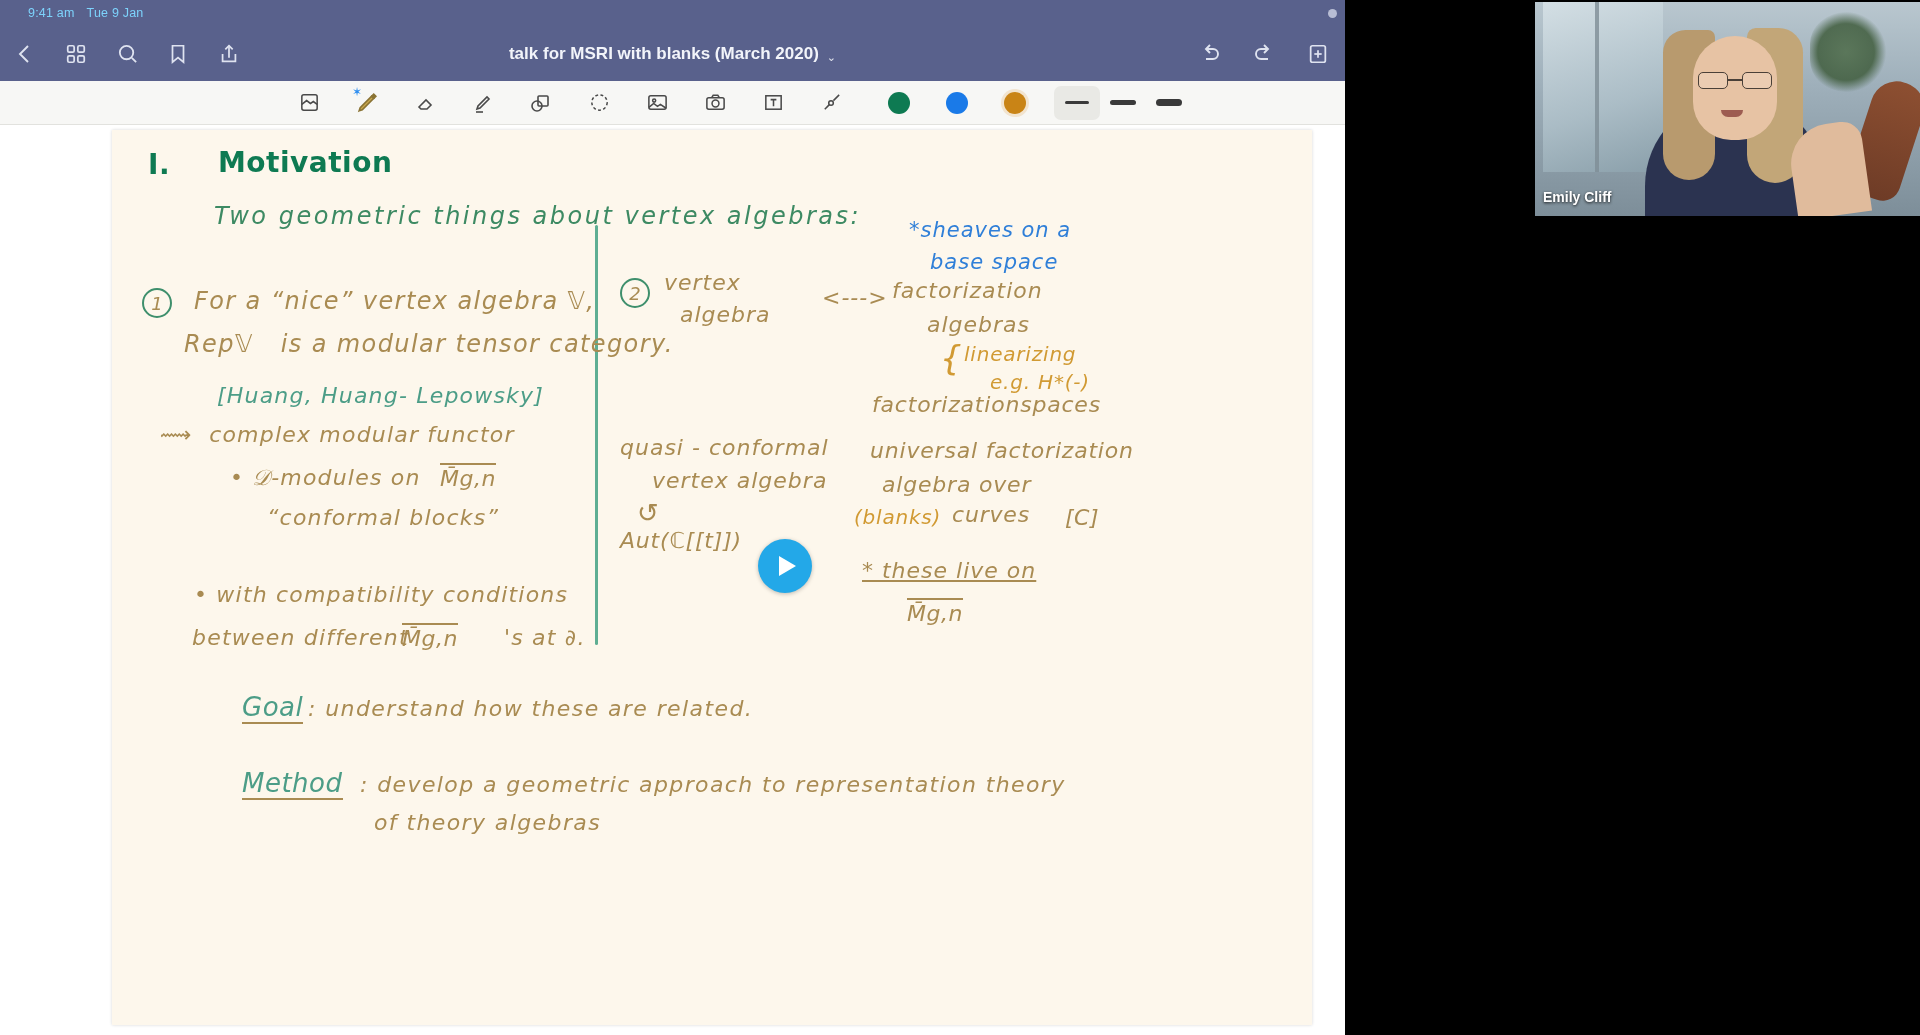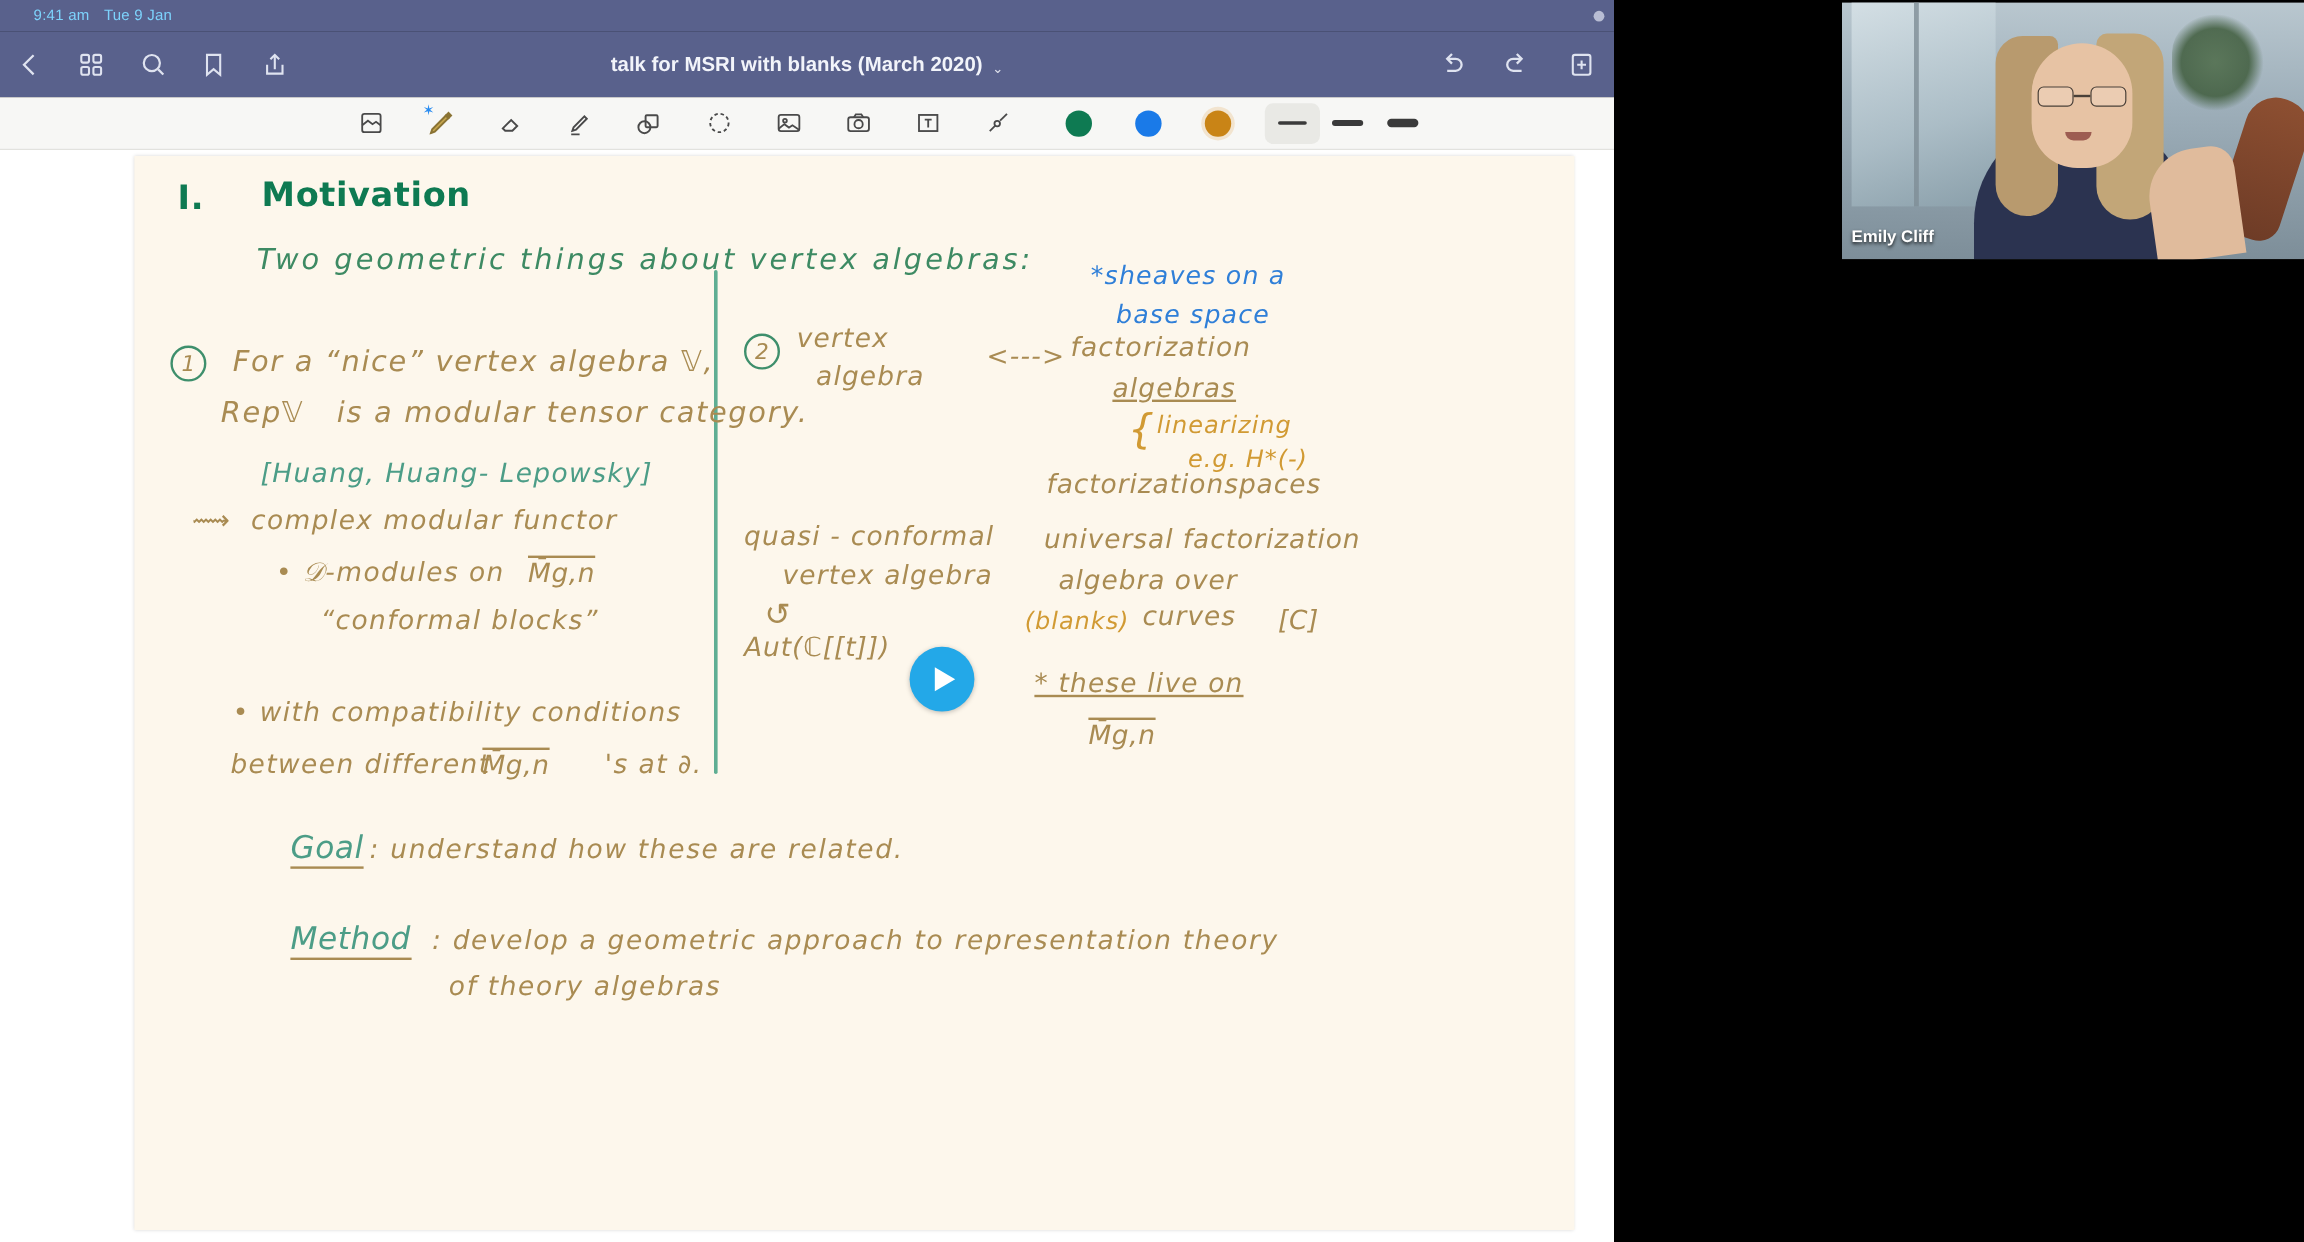--- a/index.html
+++ b/index.html
@@ -379,21 +379,21 @@
         <div class="ink h-tan overline-tan" style="left:290px; top:493px; font-size:22px;">M̄g,n</div>
         <div class="ink h-tan" style="left:372px; top:495px; font-size:22px; letter-spacing:1.2px;margin-left:20px;">'s at ∂.</div>
 
         <div class="circnum" style="left:508px; top:148px;">
           <span>2</span>
         </div>
         <div class="ink h-tan" style="left:552px; top:140px; font-size:22px; letter-spacing:1px;">vertex</div>
         <div class="ink h-tan" style="left:568px; top:172px; font-size:22px; letter-spacing:1px;">algebra</div>
         <div class="ink h-tan" style="left:710px; top:155px; font-size:22px; letter-spacing:1px;">&lt;---&gt;</div>
         <div class="ink h-tan" style="left:780px; top:148px; font-size:22px; letter-spacing:1px;">factorization</div>
-        <div class="ink h-tan" style="left:815px; top:182px; font-size:22px; letter-spacing:1px;text-decoration:underline;">algebras</div>
+        <div class="ink h-tan" style="left:815px; top:182px; font-size:22px; letter-spacing:1px;">algebras</div>
 
         <div class="ink h-blue" style="left:797px; top:88px; font-size:21px; letter-spacing:1px;">*sheaves on a</div>
         <div class="ink h-blue" style="left:818px; top:120px; font-size:21px; letter-spacing:1px;">base space</div>
 
         <div class="ink h-orange" style="left:828px; top:208px; font-size:34px;">{</div>
         <div class="ink h-orange" style="left:852px; top:212px; font-size:20px; letter-spacing:.8px;">linearizing</div>
         <div class="ink h-orange" style="left:878px; top:240px; font-size:20px; letter-spacing:.8px;">e.g. H*(-)</div>
 
         <div class="ink h-tan" style="left:760px; top:262px; font-size:22px; letter-spacing:.8px;">factorizationspaces</div>
 

